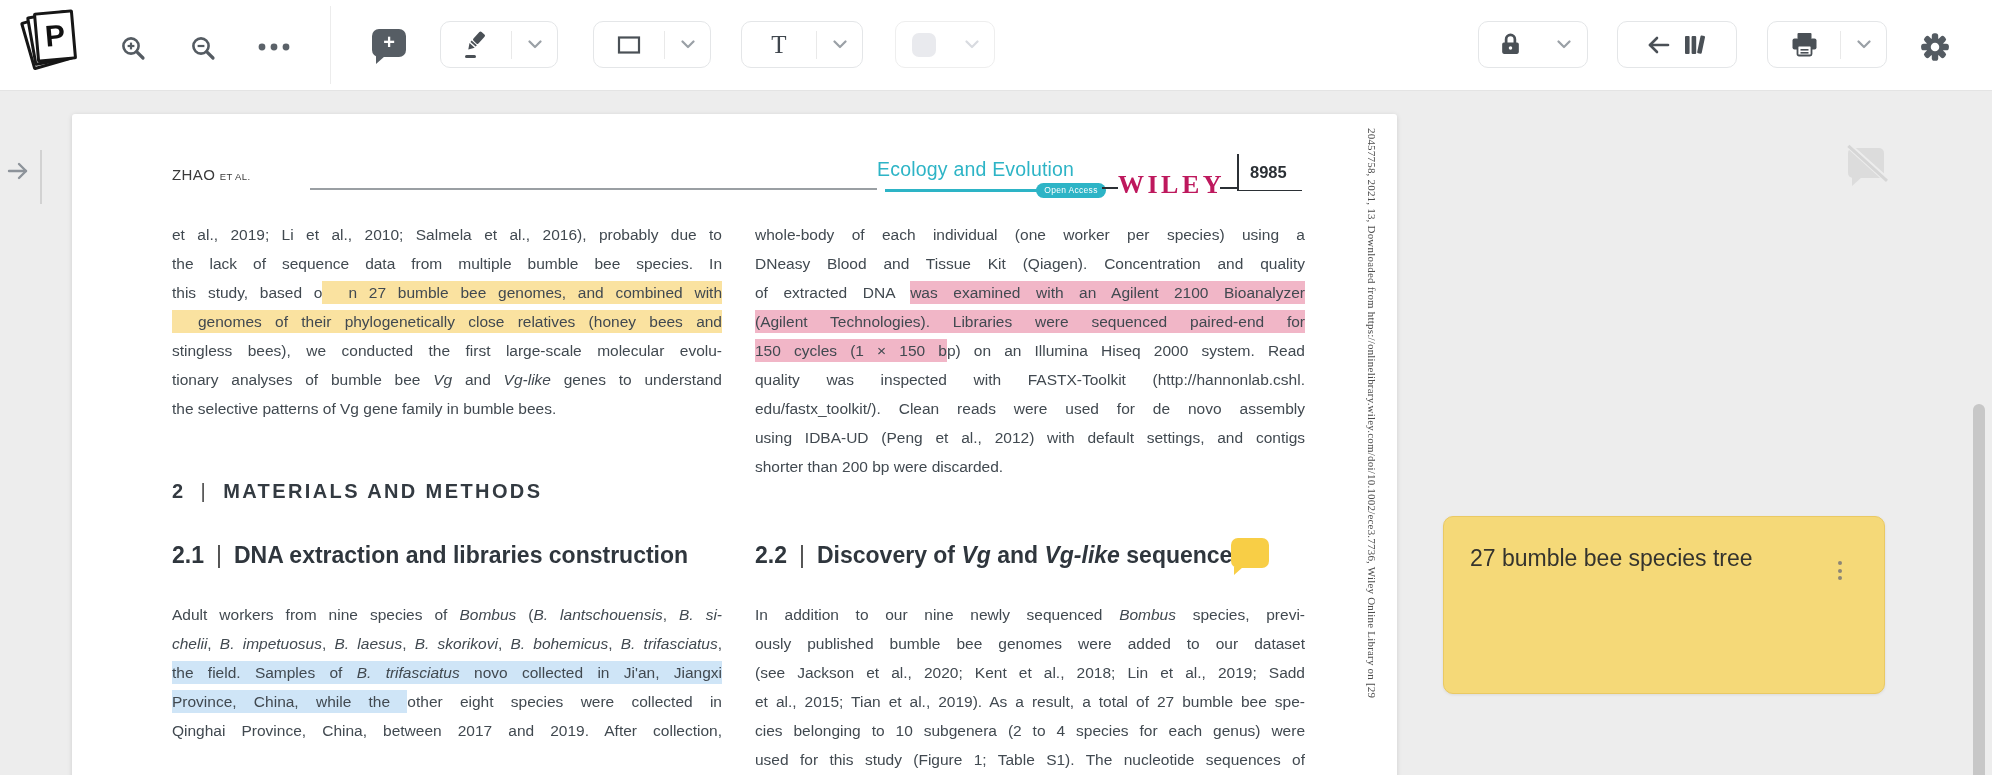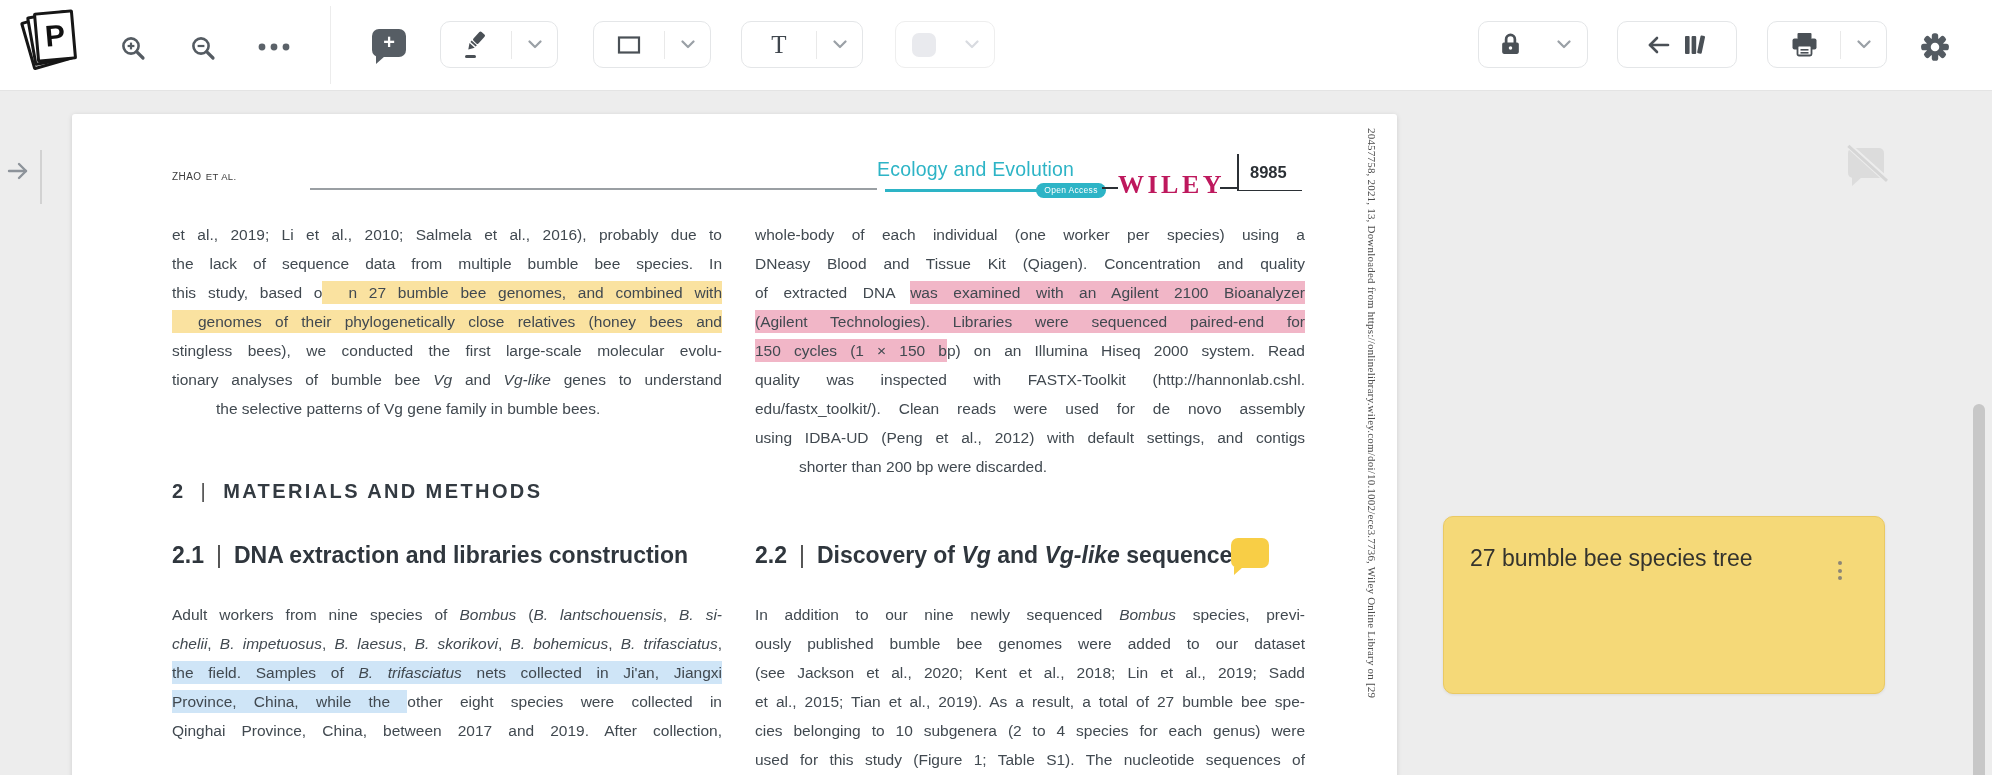--- a/index.html
+++ b/index.html
@@ -38,40 +38,40 @@
   .ttool-glyph { font-family:"Liberation Serif", serif; font-size:25px; color:#3f464d; line-height:1; }
 
   
   .content-bg { position:absolute; left:0; top:91px; width:1992px; height:684px; background:#ededed; }
 
   .page { position:absolute; left:72px; top:114px; width:1325px; height:720px; background:#ffffff;
           border-radius:3px; box-shadow:0 1px 5px rgba(0,0,0,.13); }
 
   
   .runhead { position:absolute; left:100px; top:52px; color:#3a3a3a; }
-  .runhead .rh-main { font-size:10px; letter-spacing:.4px; }
+  .runhead .rh-main { font-size:15px; letter-spacing:.4px; }
   .runhead .rh-etal { font-size:9.5px; letter-spacing:.4px; }
   .hrule { position:absolute; height:1.5px; background:#9a9fa3; }
   .journal { position:absolute; left:805px; top:44px; width:228px; font-size:19.5px;
              color:var(--accent-teal); letter-spacing:.2px; }
   .journal-underline { position:absolute; left:813px; top:75px; width:220px; height:3px;
                        background:var(--accent-teal); }
   .oa-pill { position:absolute; left:964px; top:69px; width:70px; height:15px; border-radius:8px;
              background:var(--accent-teal); color:#fff; font-size:8.5px; line-height:15px;
              text-align:center; letter-spacing:.3px; }
   .wiley { position:absolute; left:1046px; top:56px; font-family:"Liberation Serif", serif;
            font-weight:bold; font-size:26px; letter-spacing:3.5px; color:#be185d; }
   .wy-line { position:absolute; height:1.5px; background:#2b3035; }
   .wy-vbar { position:absolute; left:1165px; top:40px; width:1.5px; height:36px; background:#2b3035; }
   .pnum { position:absolute; left:1178px; top:49px; font-weight:bold; font-size:16.5px; color:#2b3035; }
 
   
   .block { position:absolute; width:550px; color:#414950; font-size:15.5px; }
   .line { height:29px; line-height:29px; overflow:hidden; text-align:justify; text-align-last:justify; }
-  .line.last { text-align-last:left;margin-left:44px; }
+  .line.last { text-align-last:left; }
   .hl { padding:3px 0; }
   .hl-yellow { background:var(--hl-yellow);padding-left:26px; }
   .hl-blue   { background:var(--hl-blue); }
   .hl-pink   { background:var(--hl-pink); }
 
   .sec-head { font-weight:bold; font-size:20px; letter-spacing:2.4px; color:#333a41; }
   .sec-head .pipe { font-weight:normal; margin:0 15px; color:#4a4a4a; }
   .sub-head { font-weight:bold; font-size:23px; color:#2f363d; }
   .sub-head .pipe { font-weight:normal; margin:0 12px; color:#4a4a4a; }
 
@@ -314,21 +314,21 @@
     <span>2</span><span class="pipe">|</span><span>MATERIALS AND METHODS</span>
   </div>
 
   <div class="block sub-head" style="left:100px;top:428px;">
     <span>2.1</span><span class="pipe">|</span><span>DNA extraction and libraries construction</span>
   </div>
 
   <div class="block" style="left:100px;top:486px;">
       <div class="line"><span>Adult workers from nine species of </span><i>Bombus</i><span> (</span><i>B. lantschouensis</i><span>, </span><i>B. si-</i></div>
       <div class="line"><i>chelii</i><span>, </span><i>B. impetuosus</i><span>, </span><i>B. laesus</i><span>, </span><i>B. skorikovi</i><span>, </span><i>B. bohemicus</i><span>, </span><i>B. trifasciatus</i><span>,</span></div>
-      <div class="line"><span class="hl hl-blue">the field. Samples of </span><i class="hl hl-blue">B. trifasciatus</i><span class="hl hl-blue"> nets collected in Ji'an, Jiangxi</span></div>
+      <div class="line"><span class="hl hl-blue">the field. Samples of </span><i class="hl hl-blue">B. trifasciatus</i><span class="hl hl-blue"> novo collected in Ji'an, Jiangxi</span></div>
       <div class="line"><span class="hl hl-blue">Province, China, while the </span><span>other eight species were collected in</span></div>
       <div class="line"><span>Qinghai Province, China, between 2017 and 2019. After collection,</span></div>
     </div>
 
   <div class="block" style="left:683px;top:106px;">
       <div class="line"><span>whole-body of each individual (one worker per species) using a</span></div>
       <div class="line"><span>DNeasy Blood and Tissue Kit (Qiagen). Concentration and quality</span></div>
       <div class="line"><span>of extracted DNA </span><span class="hl hl-pink">was examined with an Agilent 2100 Bioanalyzer</span></div>
       <div class="line"><span class="hl hl-pink">(Agilent Technologies). Libraries were sequenced paired-end for</span></div>
       <div class="line"><span class="hl hl-pink">150 cycles (1 × 150 b</span><span>p) on an Illumina Hiseq 2000 system. Read</span></div>

